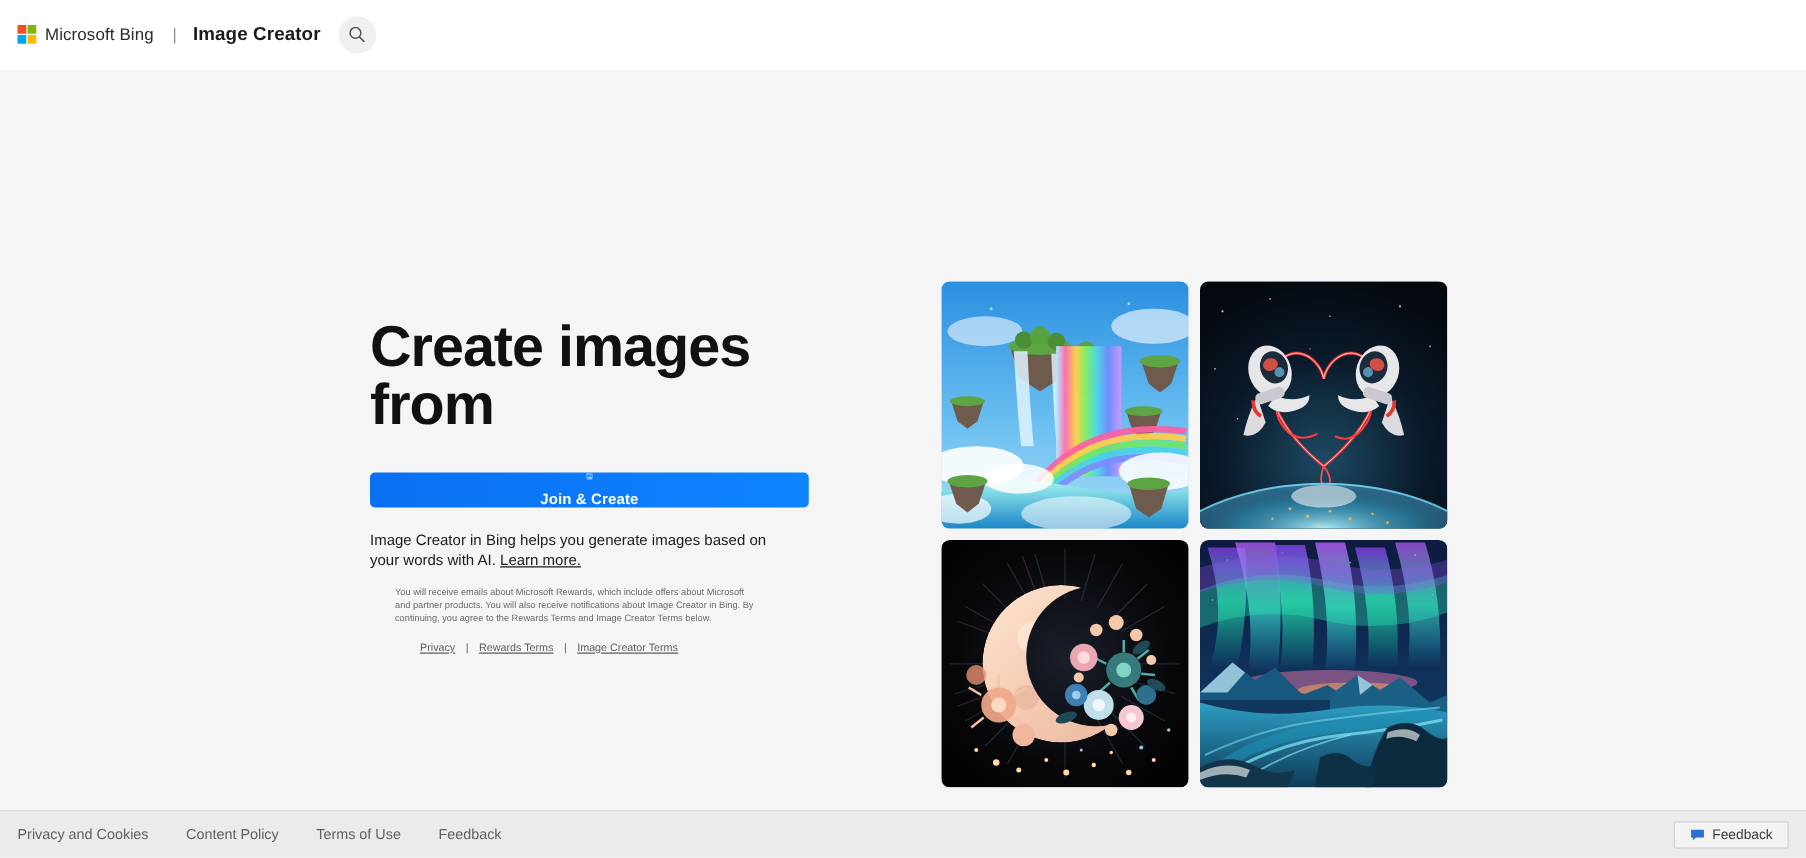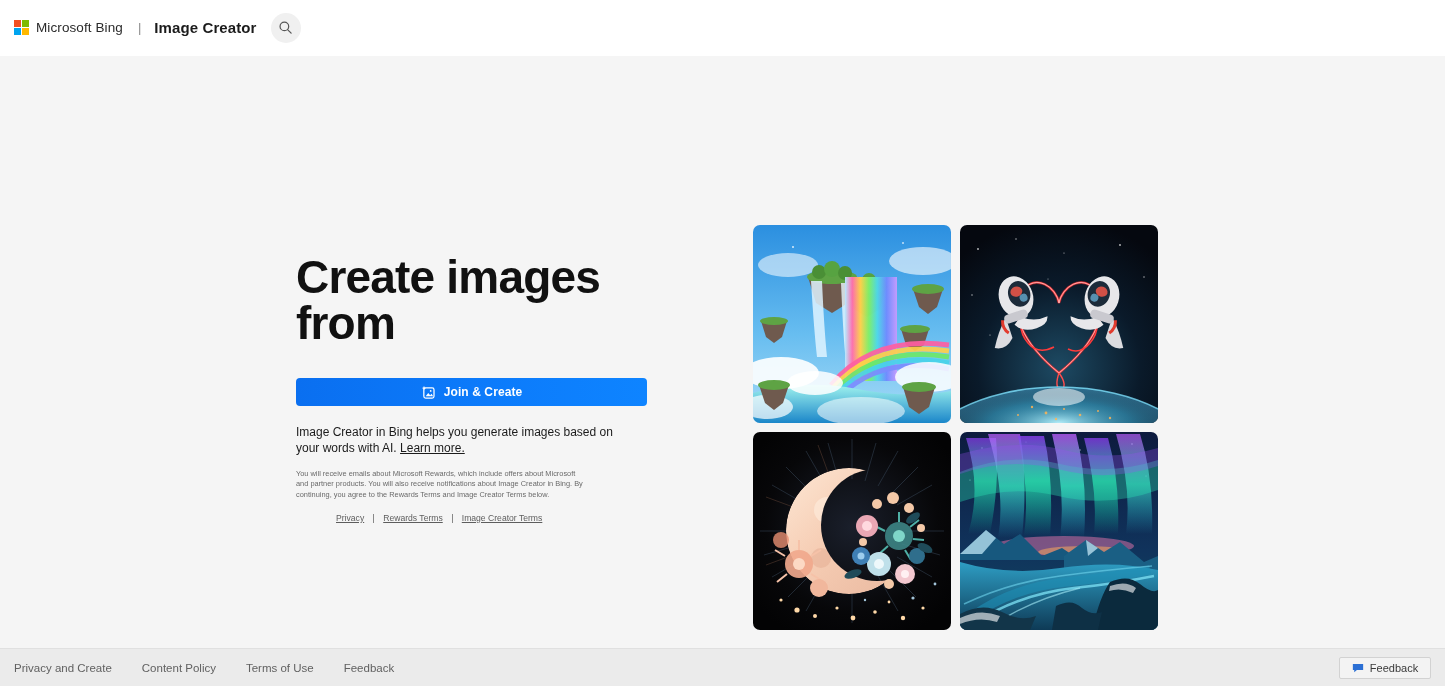--- a/index.html
+++ b/index.html
@@ -49,30 +49,30 @@
     border-radius: 5px; resize: none; outline: none;
     font-family: "Liberation Sans", sans-serif; font-size: 13.5px;
     color: #3a3a3a; padding: 15px 14px;
   }
   .prompt-box::placeholder { color: #9b9b9b; }
   .create-btn {
     width: 351px; height: 28px; margin-top: 11px;
     background: linear-gradient(to right, #0a6ff0, #0c7bfb 55%, #0e84ff);
     border: none; border-radius: 4px; cursor: pointer;
     display: flex; align-items: center; justify-content: center; gap: 8px;
-    color: #ffffff; font-size: 12px; font-weight: bold; letter-spacing: .1px;
+    color: #ffffff; font-size: 12px; font-weight: bold; letter-spacing: .1px; flex-direction: column;
   }
   .blurb {
     margin-top: 19px; font-size: 12px; font-weight: normal;
     color: #1b1b1b; line-height: 1.32; width: 330px;
   }
   .blurb a { color: #1b1b1b; text-decoration: underline; }
   .finefprint {
     margin-top: 12px; font-size: 7.4px; color: #6a6a6a;
-    line-height: 1.45; width: 292px;
+    line-height: 1.45; width: 292px; margin-left: 20px;
   }
   .legal-links { margin-top: 12px; font-size: 8.6px; color: #5d5d5d; margin-left: 40px; }
   .legal-links a { color: #5d5d5d; text-decoration: underline; }
   .legal-sep { margin: 0 6px; text-decoration: none; display: inline-block; }
 
   
   .gallery {
     position: absolute; left: 753px; top: 169px;
     display: grid; grid-template-columns: 198px 198px; grid-template-rows: 198px 198px;
     gap: 9px;
@@ -512,21 +512,21 @@
             <path d="M150 154 q16 -6 26 2 l-3 5 q-12 -6 -24 -2 Z"></path>
           </g>
         </svg>
       </div>
 
     </div>
   </div>
 
   <div class="footer">
     <div class="footer-links">
-      <a href="#">Privacy and Create</a>
+      <a href="#">Privacy and Cookies</a>
       <a href="#">Content Policy</a>
       <a href="#">Terms of Use</a>
       <a href="#">Feedback</a>
     </div>
     <button class="feedback-btn">
       <svg width="12" height="12" viewBox="0 0 14 14">
         <path d="M1 2.2 h12 v7.2 h-7.3 L2.6 12 V9.4 H1 Z" fill="#2b6fd4"></path>
       </svg>
       <span>Feedback</span>
     </button>

